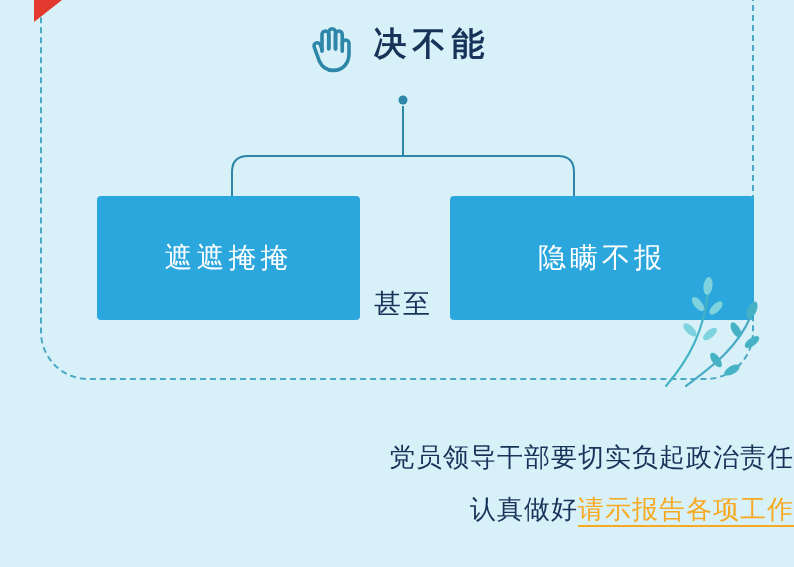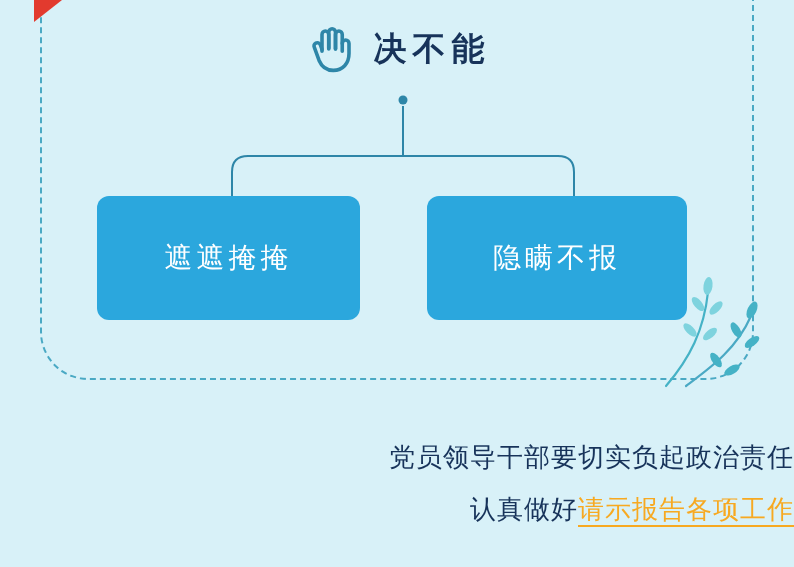--- a/index.html
+++ b/index.html
@@ -8,34 +8,34 @@
     background:var(--bg,#d8f1f8);
     font-family:"Liberation Sans","DejaVu Sans",sans-serif;
   }
   .corner-flag{position:absolute;left:34px;top:0;}
   .dashed-frame{
     position:absolute;left:40px;top:-72px;width:714px;height:452px;
     border:2px dashed var(--teal,#4aa9c4);border-radius:48px;box-sizing:border-box;
   }
   .header{
     position:absolute;top:22px;left:0;width:100%;
-    display:flex;align-items:center;justify-content:center;gap:16px;
+    display:flex;align-items:flex-start;justify-content:center;gap:16px;
   }
   .hand{width:54px;height:54px;color:var(--teal-dark,#2e86a8);}
   .title{
     font-size:33px;font-weight:bold;color:var(--dark,#17335a);letter-spacing:6px;
   }
   .connector{position:absolute;left:0;top:0;pointer-events:none;}
   .box{
-    position:absolute;background:var(--blue,#2ba7dd);border-radius:12px;
+    position:absolute;background:var(--blue,#2ba7dd);border-radius:4px;
     display:flex;align-items:center;justify-content:center;
     color:#fff;font-size:28px;letter-spacing:4px;
   }
   .box.left{left:97px;top:196px;width:263px;height:124px;}
-  .box.right{left:427px;top:196px;width:260px;height:124px;}
+  .box.right{left:450px;top:196px;width:304px;height:124px;}
   .even-label{
     position:absolute;left:403px;top:286px;transform:translateX(-50%);
     font-size:27px;color:var(--dark,#17335a);letter-spacing:2px;font-weight:500;
   }
   .leaves{position:absolute;left:648px;top:268px;}
   .footer{
     position:absolute;left:0;top:441px;width:100%;text-align:center;
     color:var(--dark,#17335a);font-size:26px;letter-spacing:1px;
   }
   .footer .line{margin:0 0 19px 0;line-height:1.25;text-align:right;}
@@ -71,20 +71,21 @@
     <path d="M232 196 L232 172 Q232 156 248 156 L558 156 Q574 156 574 172 L574 196" style="stroke:var(--teal-dark,#2e86a8)" stroke-width="2" fill="none"></path>
   </svg>
 
   <div class="box left">
     <span>遮遮掩掩</span>
   </div>
   <div class="box right">
     <span>隐瞒不报</span>
   </div>
 
+  <div class="even-label">甚至</div>
 
   <svg class="leaves" width="120" height="122" viewBox="0 0 120 122">
     <g fill="none" stroke-width="2.2" stroke-linecap="round">
       <path d="M18 118 C 42 90, 56 62, 60 24" style="stroke:var(--leaf-mid,#45b2c6)"></path>
       <path d="M38 118 C 62 100, 88 82, 103 48" style="stroke:var(--teal,#4aa9c4)"></path>
     </g>
     <g style="fill:var(--leaf-light,#7ed3de)">
       <ellipse cx="60" cy="18" rx="4.5" ry="9" transform="rotate(8 60 18)"></ellipse>
       <ellipse cx="50" cy="36" rx="4" ry="8.5" transform="rotate(-40 50 36)"></ellipse>
       <ellipse cx="68" cy="40" rx="4" ry="8.5" transform="rotate(45 68 40)"></ellipse>

